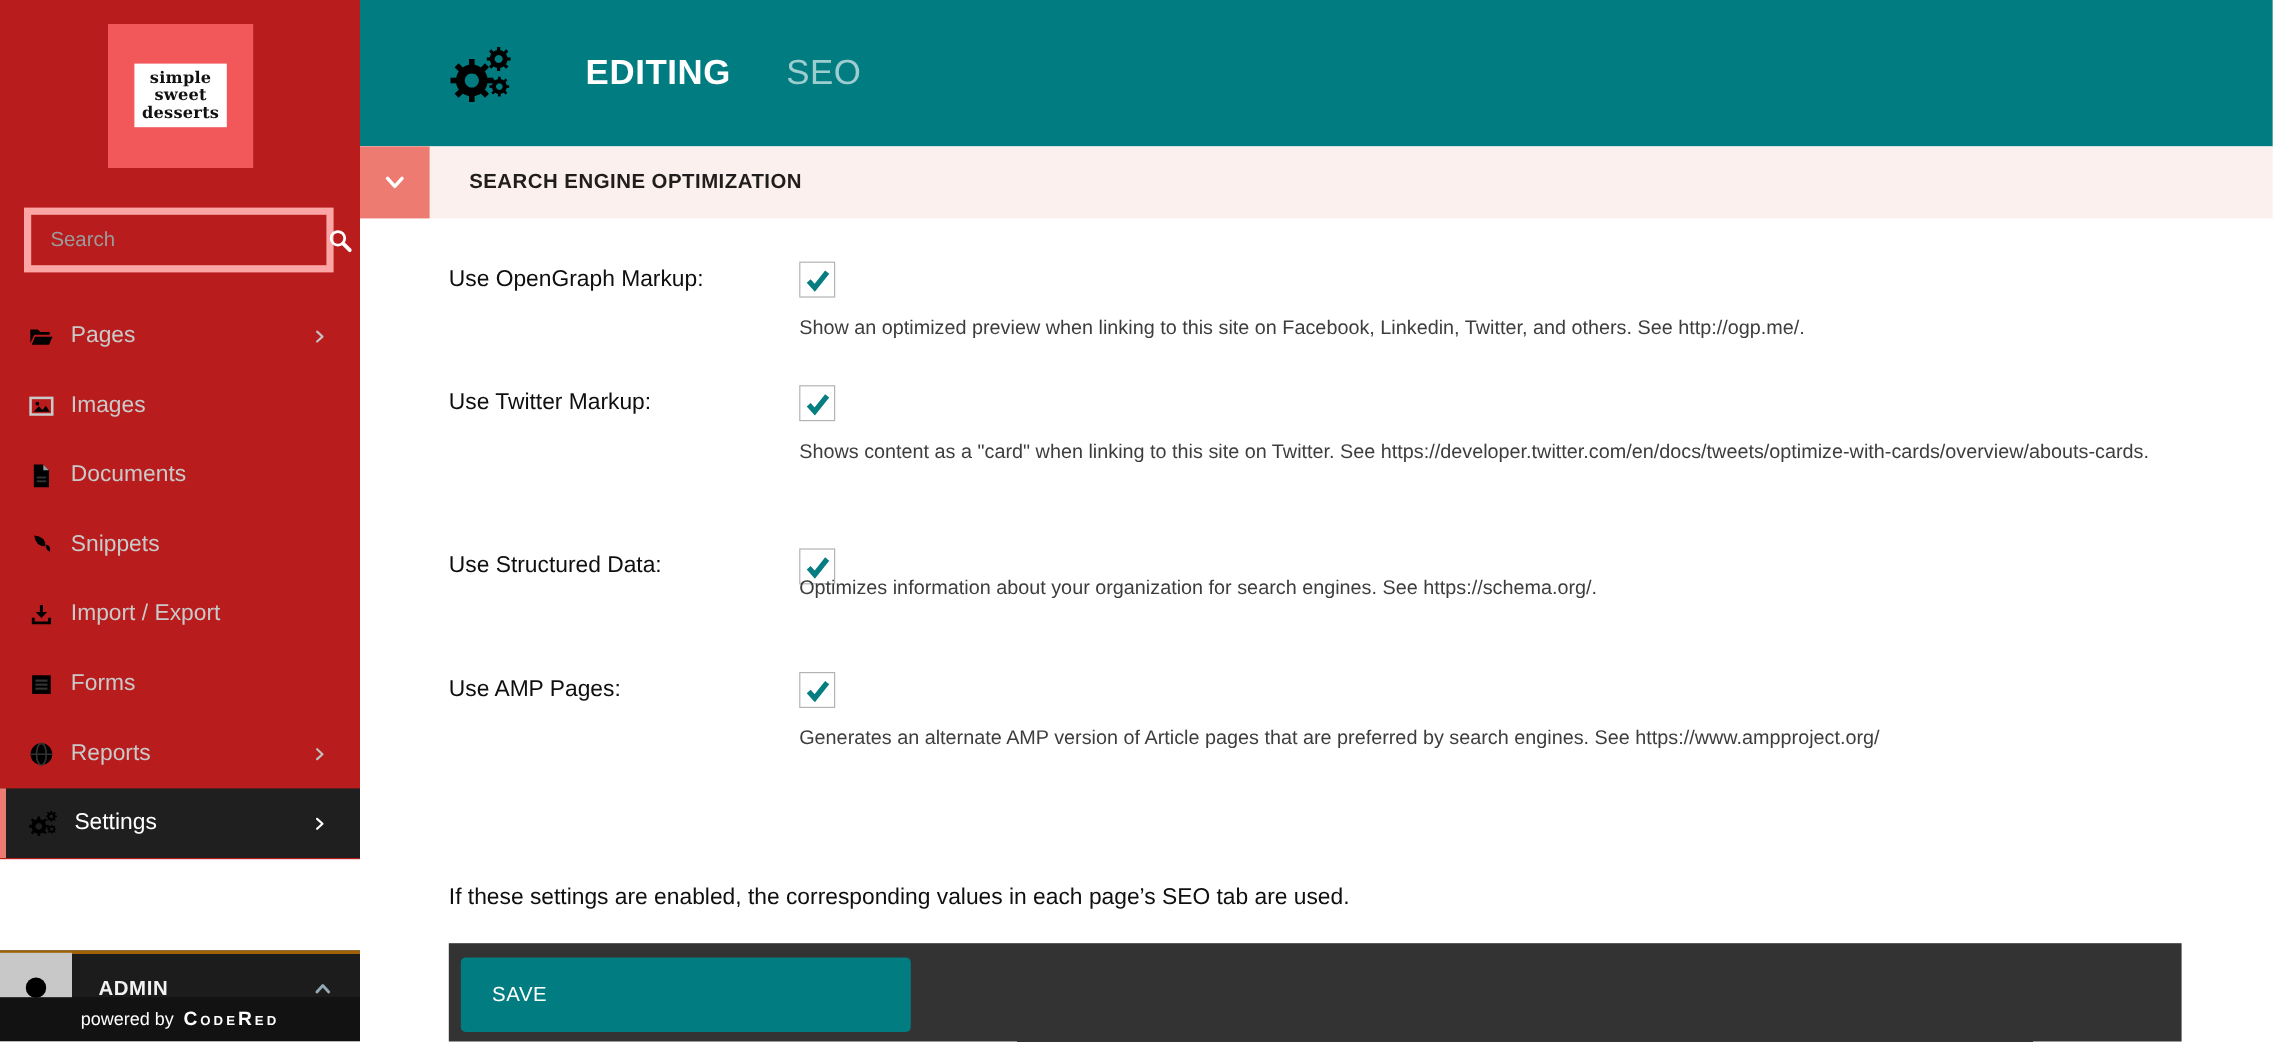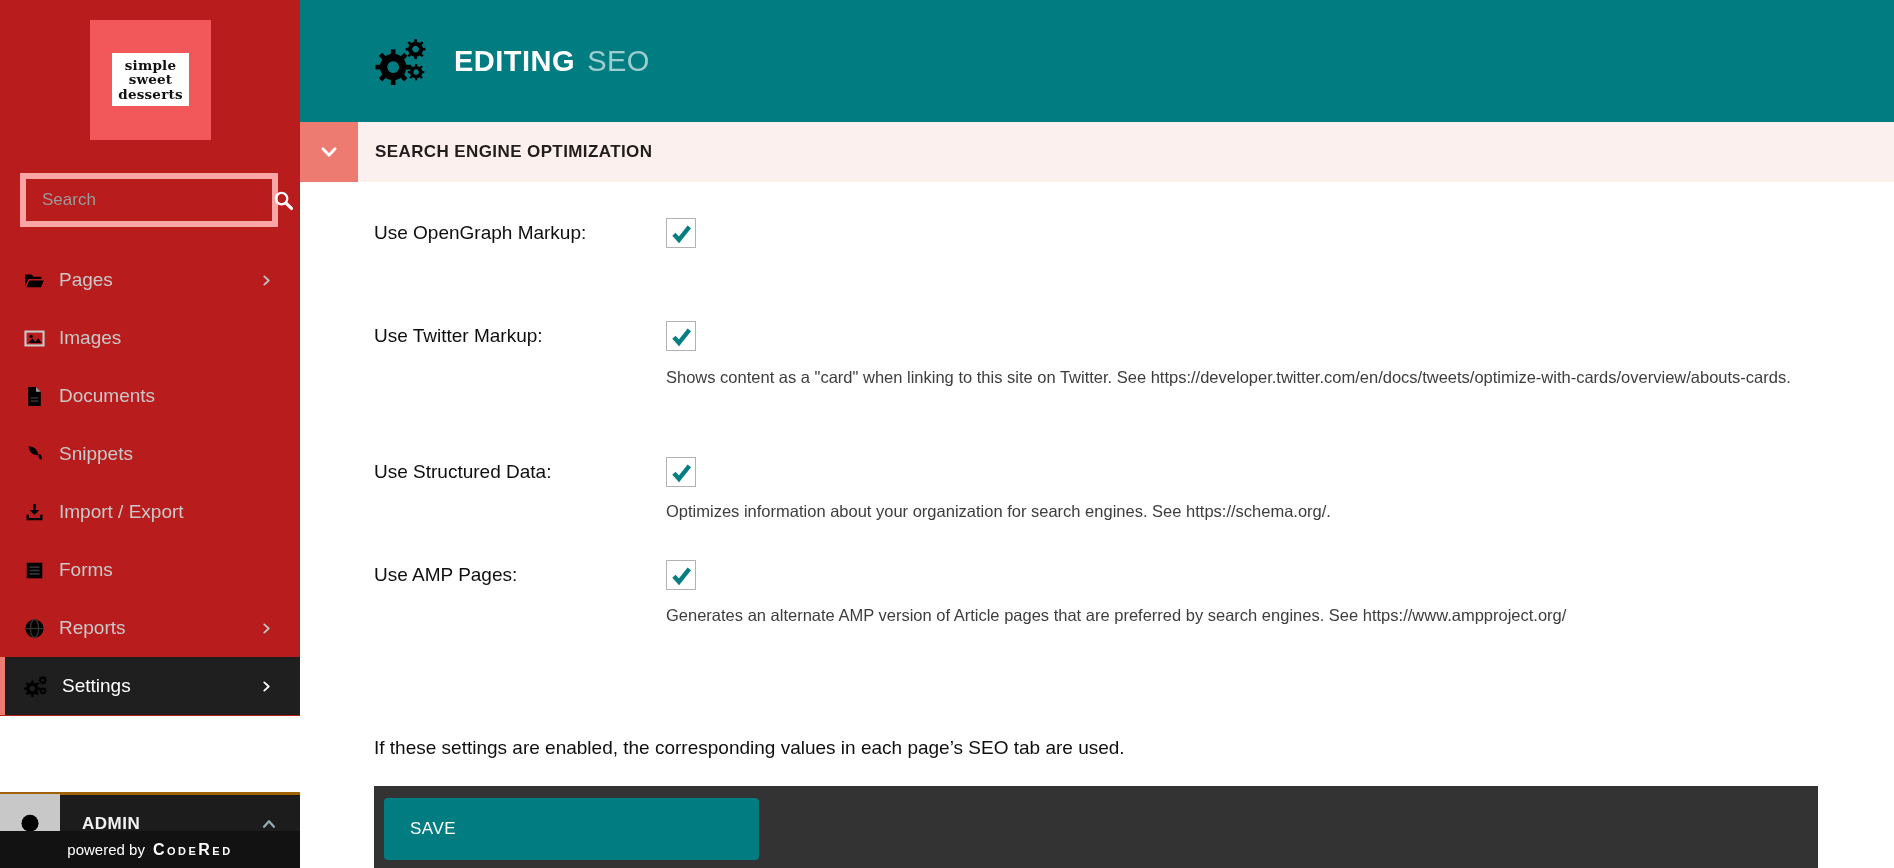--- a/index.html
+++ b/index.html
@@ -42,32 +42,32 @@
   .account .achev { position:absolute; right:22px; width:18px; height:18px; color:#93a9b4; }
 
   .powered { position:absolute; left:0; top:831px; width:300px; height:37px; background:#121212;
     display:flex; align-items:center; justify-content:center; color:#ffffff; }
   .powered .ptext { font-size:15px; }
   .powered .pbrand { margin-left:8px; font-size:16px; font-weight:bold; font-variant:small-caps;
     letter-spacing:2.5px; }
 
   
   .topbar { position:absolute; left:300px; top:0; right:0; height:122px; background:#017c80;
-    display:flex; align-items:center; }
+    display:flex; align-items:center;gap:34px; }
   .topbar .hicon { width:52px; height:47px; color:#ffffff; margin-left:75px; flex:none; }
   .topbar .htitle { margin-left:27px; font-size:29px; font-weight:bold; color:#ffffff; letter-spacing:.5px; }
   .topbar .hsub { margin-left:12px; font-size:29px; font-weight:400; color:rgba(255,255,255,.62); letter-spacing:.5px; }
 
   
   .sectionbar { position:absolute; left:300px; top:122px; right:0; height:60px; background:#fbf0ee;
     display:flex; align-items:center; }
   .collapse-btn { width:58px; height:60px; background:#ee7b72; flex:none; cursor:pointer;
     display:flex; align-items:center; justify-content:center; color:#ffffff; }
   .collapse-btn svg { width:22px; height:22px; }
-  .section-title { margin-left:17px; font-size:17px; font-weight:bold; color:#211d1d; letter-spacing:.4px; }
+  .section-title { margin-left:33px; font-size:17px; font-weight:bold; color:#211d1d; letter-spacing:.4px; }
 
   
   .flabel { position:absolute; left:374px; font-size:19px; color:#0f0f0f; }
   .fcheck { position:absolute; left:666px; width:30px; height:30px; background:#fff;
     border:1px solid #b3b3b3; display:flex; align-items:center; justify-content:center; cursor:pointer; }
   .fcheck svg { width:23px; height:23px; color:#067d80; }
   .fhelp { position:absolute; left:666px; width:1150px; font-size:16.5px; line-height:30px;
     color:#3d3d3d; overflow-wrap:break-word; }
 
   .note { position:absolute; left:374px; top:737px; font-size:19px; color:#0f0f0f; }
@@ -268,36 +268,37 @@
     </div>
     <span class="section-title">SEARCH ENGINE OPTIMIZATION</span>
   </div>
 
   <label class="flabel" style="top:222px">Use OpenGraph Markup:</label>
   <div class="fcheck" style="top:218px">
     <svg>
         <use href="#i-check"></use>
       </svg>
   </div>
+  <p class="fhelp" style="top:258px">Show an optimized preview when linking to this site on Facebook, Linkedin, Twitter, and others. See http://ogp.me/.</p>
 
   <label class="flabel" style="top:325px">Use Twitter Markup:</label>
   <div class="fcheck" style="top:321px">
     <svg>
         <use href="#i-check"></use>
       </svg>
   </div>
   <p class="fhelp" style="top:362px">Shows content as a "card" when linking to this site on Twitter. See https://developer.twitter.com/en/docs/tweets/optimize-with-cards/overview/abouts-cards.</p>
 
   <label class="flabel" style="top:461px">Use Structured Data:</label>
   <div class="fcheck" style="top:457px">
     <svg>
         <use href="#i-check"></use>
       </svg>
   </div>
-  <p class="fhelp" style="top:496px">Optimizes information about your organization for search engines. See https://schema.org/.</p>
+  <p class="fhelp" style="top:475px">Optimizes information about your organization for search engines. See https://schema.org/.</p>
 
   <label class="flabel" style="top:564px">Use AMP Pages:</label>
   <div class="fcheck" style="top:560px">
     <svg>
         <use href="#i-check"></use>
       </svg>
   </div>
   <p class="fhelp" style="top:600px">Generates an alternate AMP version of Article pages that are preferred by search engines. See https://www.ampproject.org/</p>
 
   <p class="note">If these settings are enabled, the corresponding values in each page’s SEO tab are used.</p>

